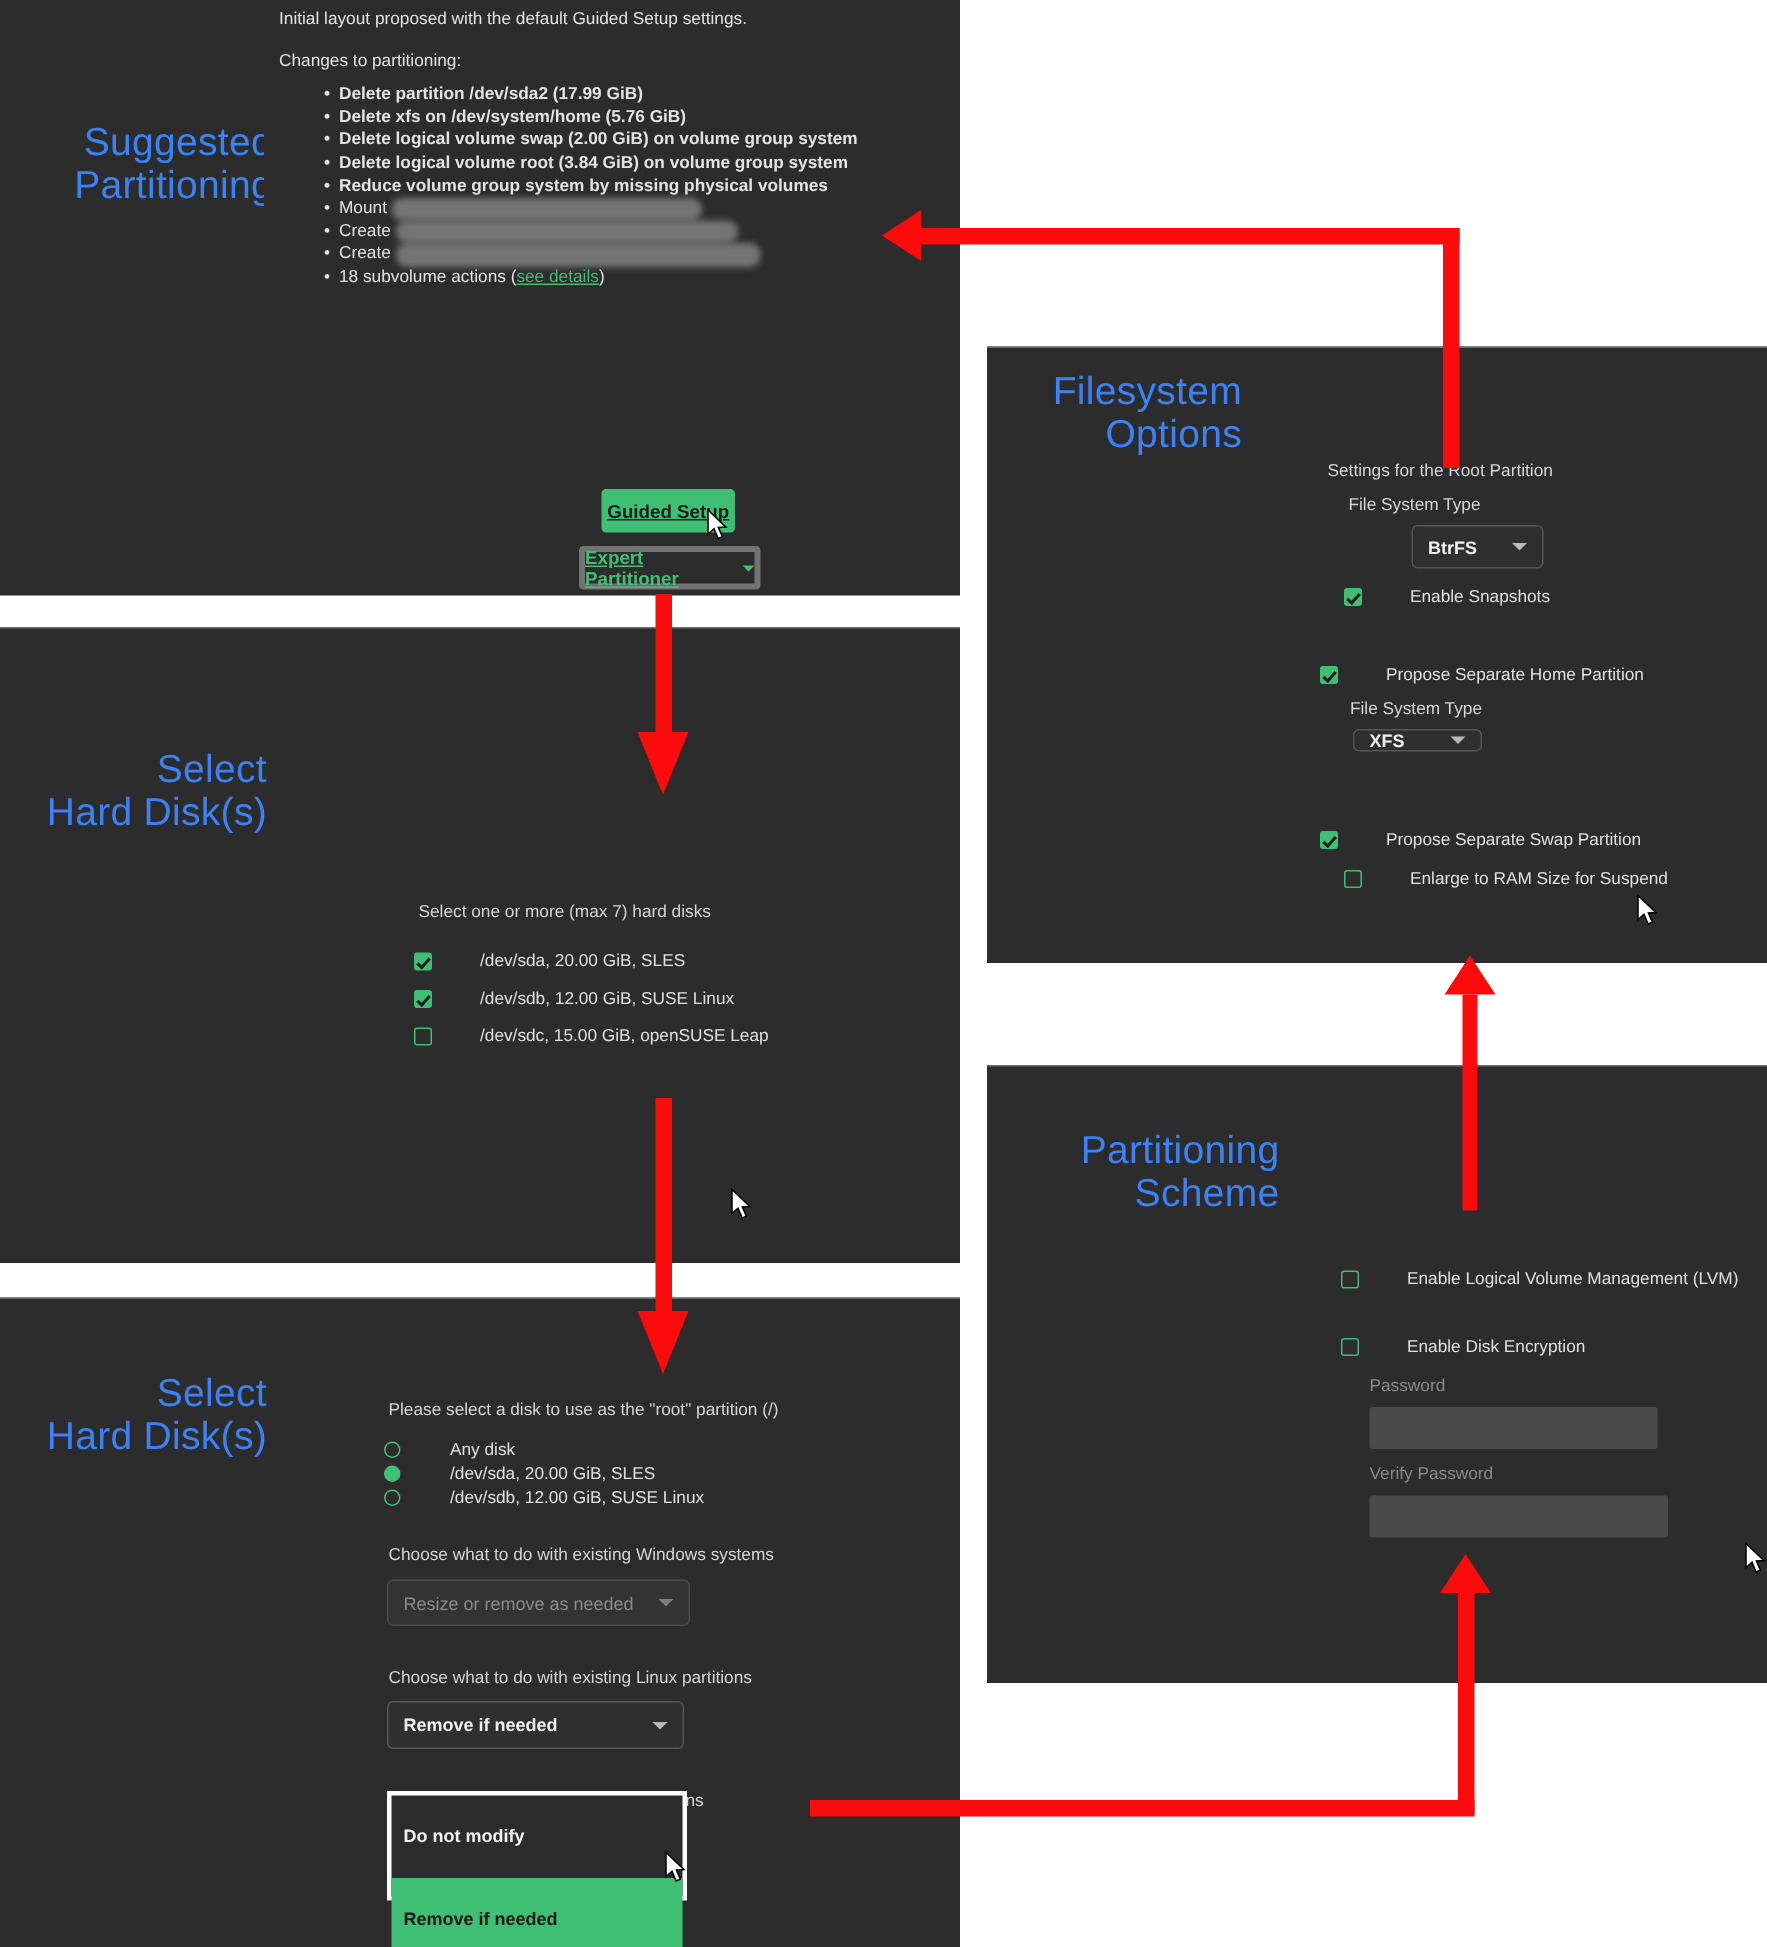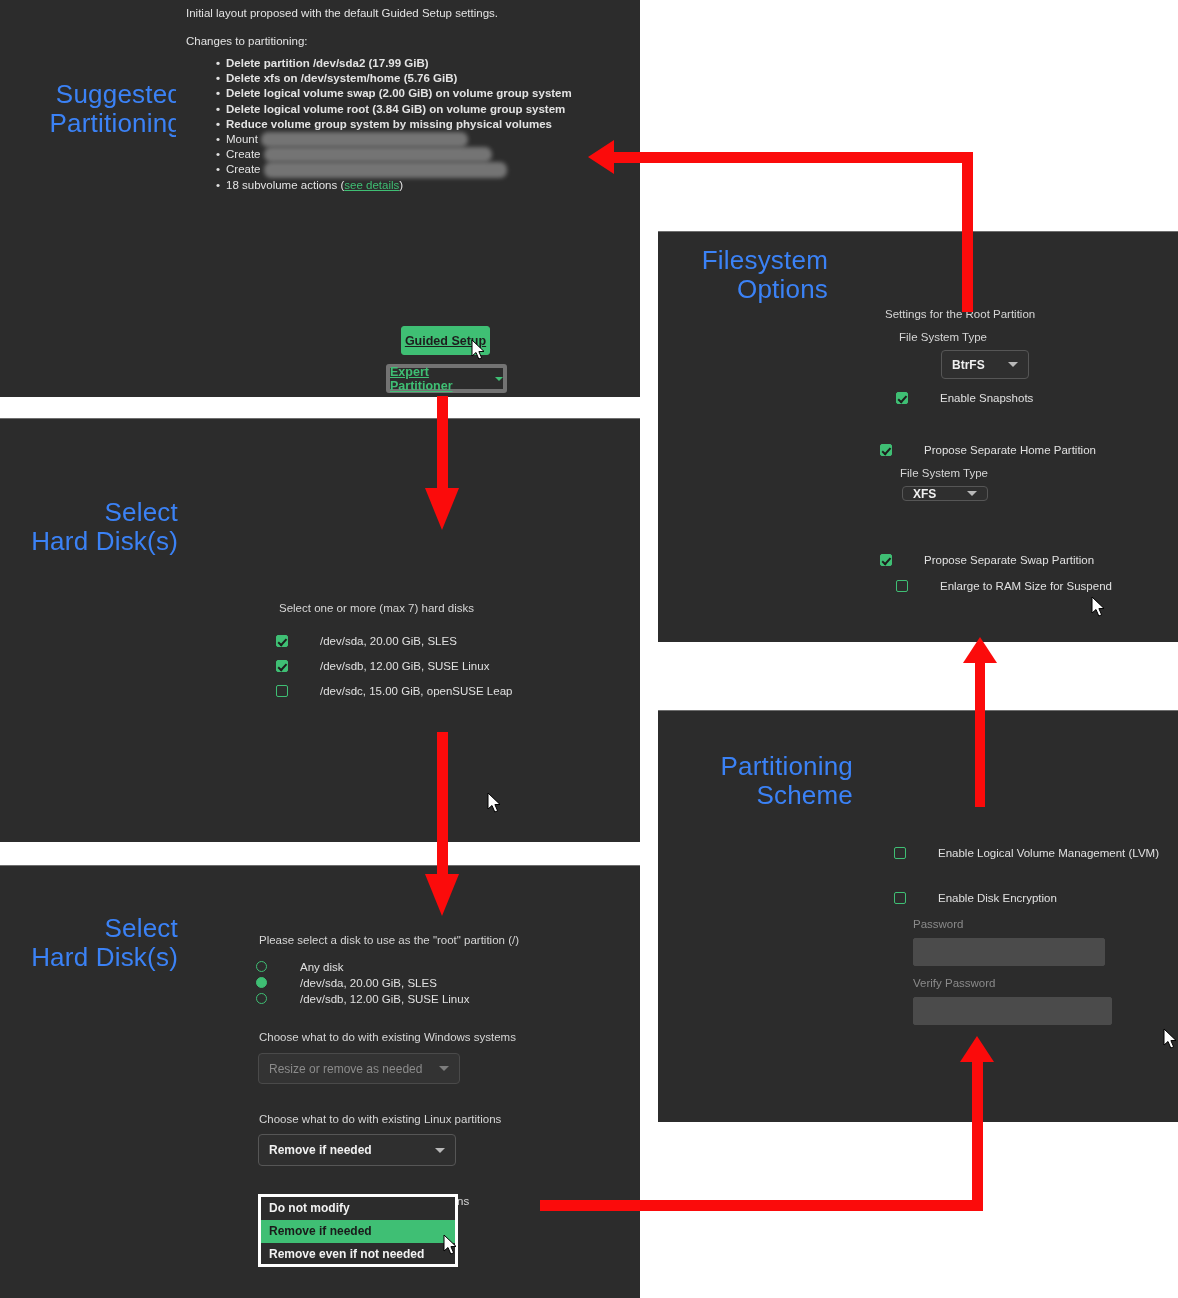--- a/index.html
+++ b/index.html
@@ -71,21 +71,21 @@
          border-top:5px solid #b9b9b9;flex:0 0 auto;margin-left:10px;}
   .caret.dim{border-top-color:#7d7d7d;}
   .caret.small{border-left-width:4px;border-right-width:4px;border-top-width:4px;}
 
   
   .pwinput{position:absolute;box-sizing:border-box;background:#4b4b4b;border:1px solid #4b4b4b;border-radius:2px;}
 
   
   .dropdown{position:absolute;background:#ffffff;box-sizing:border-box;padding:3px;}
   .dd-inner{background:#2c2c2c;}
-  .dd-item{font-size:12px;font-weight:bold;color:#f2f2f2;padding:4px 8px;line-height:15px;}
+  .dd-item{font-size:12px;font-weight:bold;color:#f2f2f2;padding:20px 8px;line-height:15px;}
   .dd-item.sel{background:#3fbf74;color:#1a1a1a;}
 
   
   .arrow-seg{position:absolute;background:#fb0b0b;}
   .ah{position:absolute;width:0;height:0;}
   .ah-left{border-top:17px solid transparent;border-bottom:17px solid transparent;border-right:26px solid #fb0b0b;}
   .ah-up{border-left:17px solid transparent;border-right:17px solid transparent;border-bottom:26px solid #fb0b0b;}
   .ah-down{border-left:17px solid transparent;border-right:17px solid transparent;border-top:42px solid #fb0b0b;}
 
   

